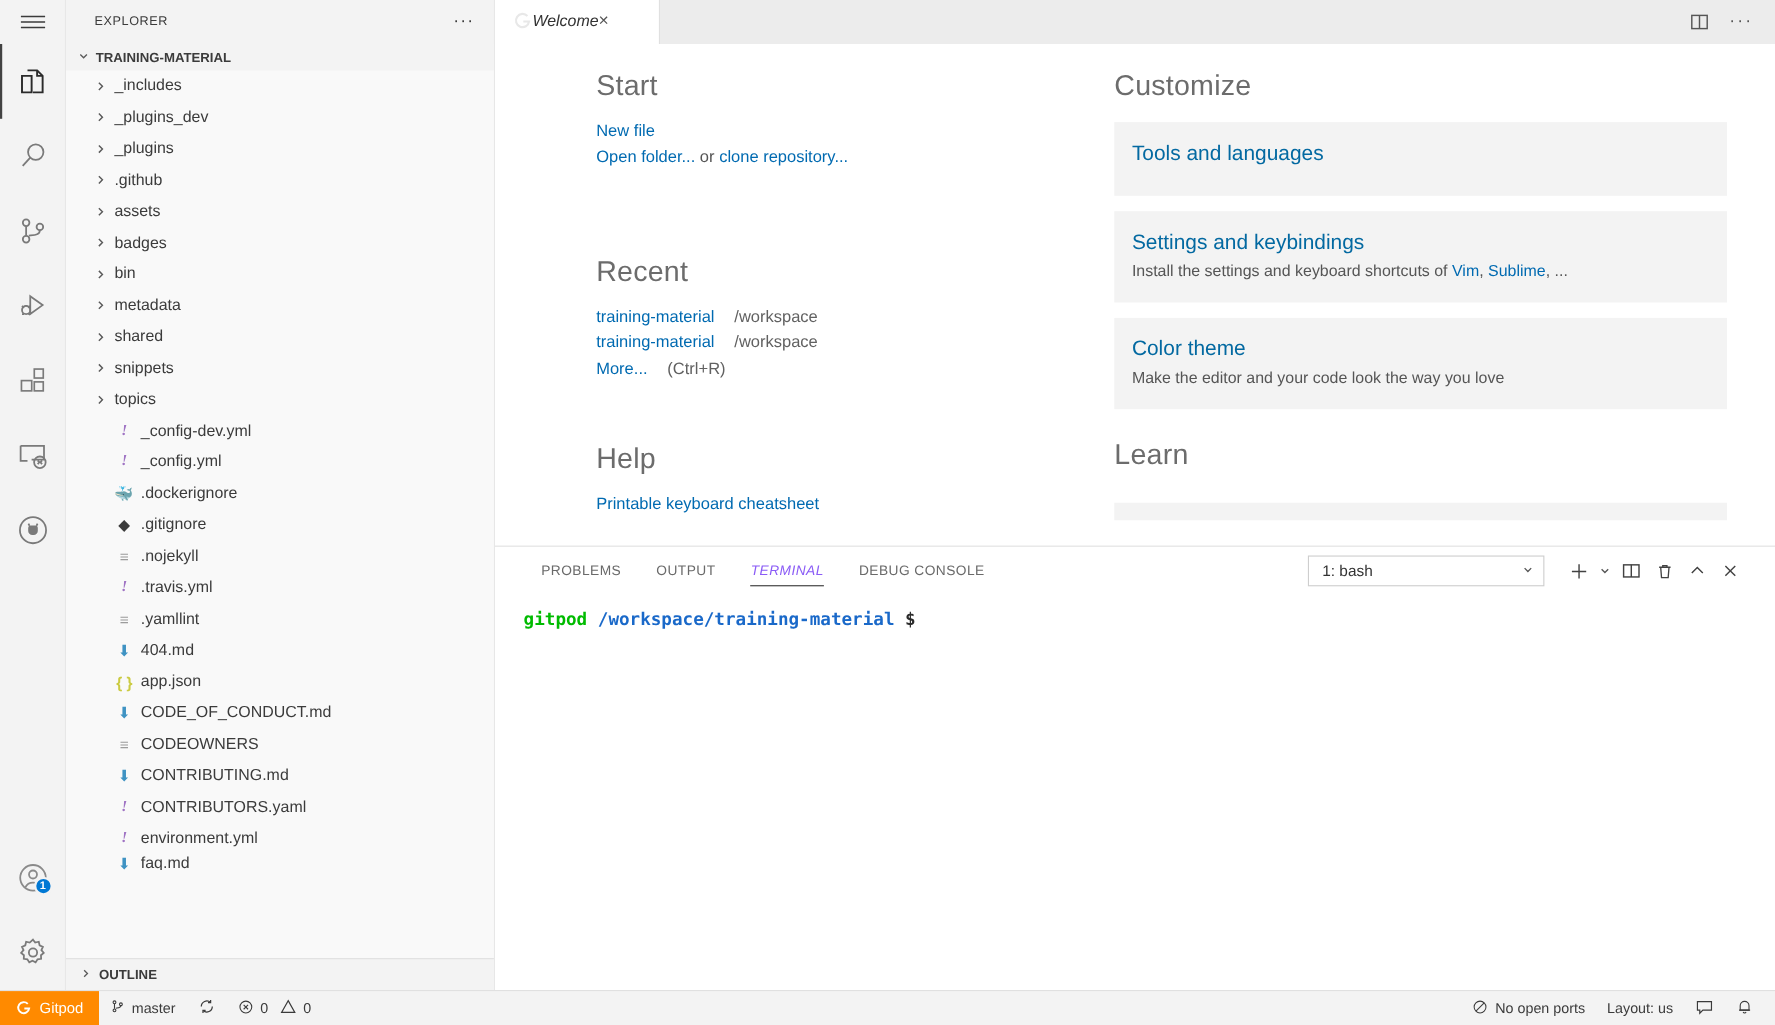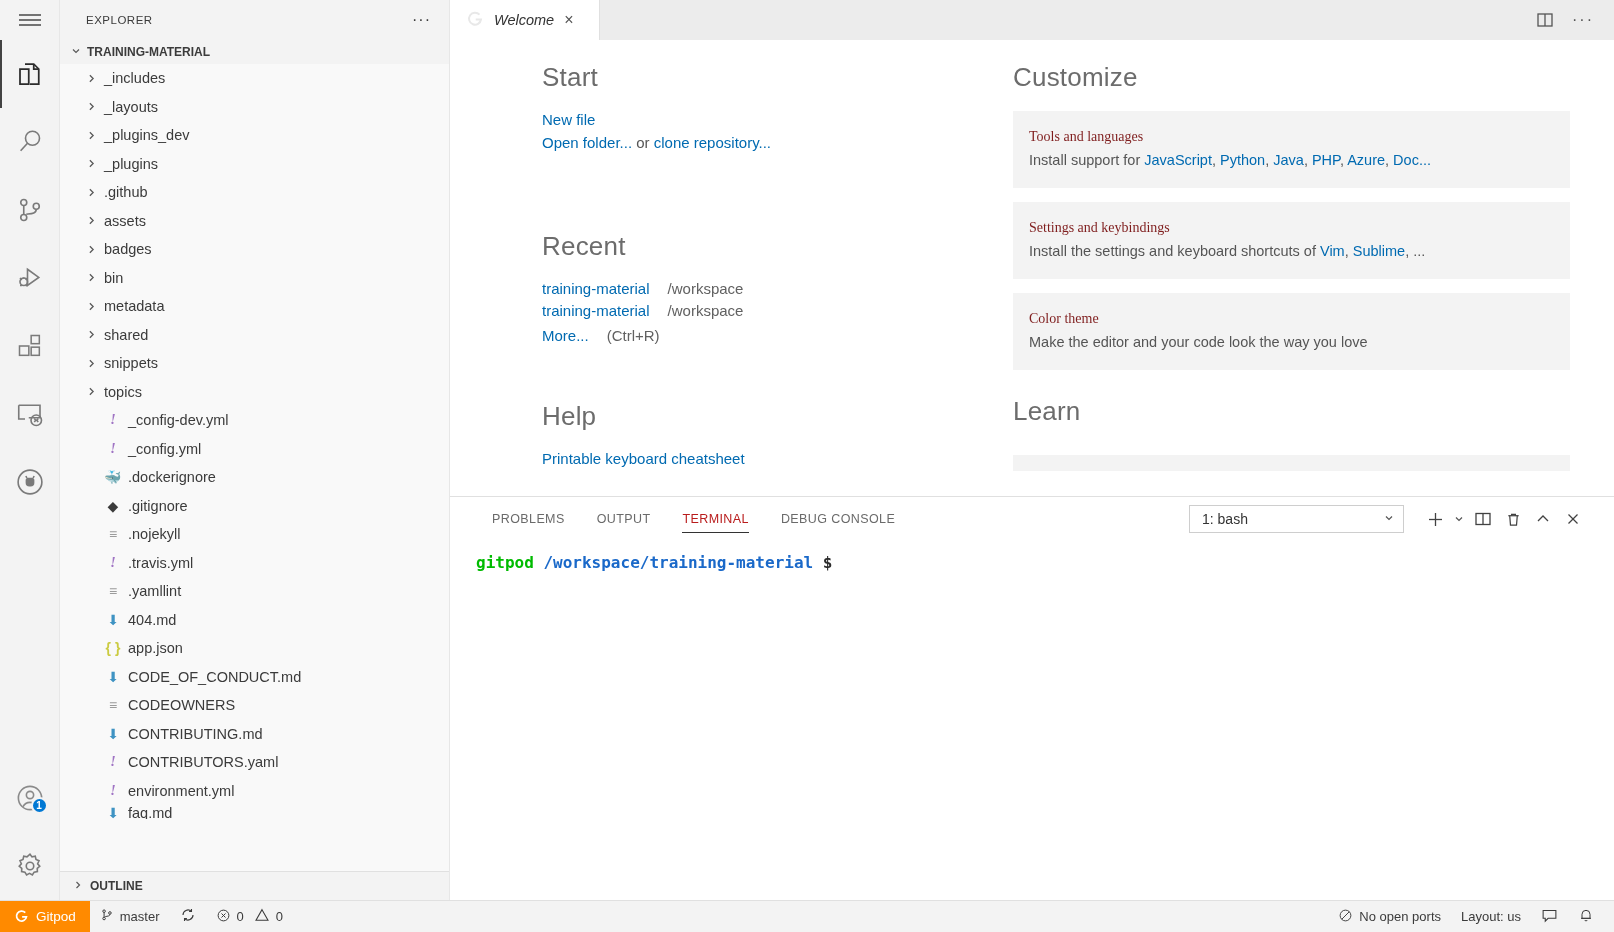--- a/index.html
+++ b/index.html
@@ -69,21 +69,21 @@
   .sb-bottom { flex-shrink: 0; background: #f3f3f3; border-top: 1px solid #e0e0e0; }
   .sb-panel-head {
     height: 28px; display: flex; align-items: center; gap: 6px; padding-left: 12px;
     font-size: 12px; font-weight: bold; color: #3b3b3b; cursor: pointer;
   }
 
   
   .editor { flex: 1; display: flex; flex-direction: column; min-width: 0; position: relative; background: #fff; }
   .tabsbar { height: 40px; background: #ececec; display: flex; align-items: stretch; flex-shrink: 0; }
   .tab {
-    display: flex; align-items: center; gap: 10px; padding: 0 14px 0 16px;
+    display: flex; align-items: center; padding: 0 14px 0 16px;
     background: #fff; border-right: 1px solid #e0e0e0; cursor: pointer; min-width: 150px;
   }
   .tab .tab-title { font-size: 14.5px; font-style: italic; color: #333; }
   .tab .tab-close { font-size: 16px; color: #555; line-height: 1; cursor: pointer; }
   .tabs-actions { margin-left: auto; display: flex; align-items: center; gap: 18px; padding-right: 20px; }
   .tabs-actions .act { cursor: pointer; color: #555; display: flex; align-items: center; }
 
   .welcome { flex: 1; position: relative; overflow: hidden; background: #fff; padding: 22px 0 0 0; }
   .welcome-cols { display: flex; gap: 0; padding: 0 44px 0 46px; }
   .wcol-left { width: 505px; flex-shrink: 0; padding-left: 46px; }
@@ -91,37 +91,37 @@
   .w-h2 { font-size: 26px; font-weight: 300; color: #6c6c6c; margin-bottom: 18px; letter-spacing: .2px; }
   .w-link { color: #006ab1; font-size: 15px; cursor: pointer; }
   .w-line { margin-bottom: 6px; font-size: 15px; color: #555; }
   .w-recent-row { display: flex; align-items: baseline; gap: 18px; margin-bottom: 5px; }
   .w-recent-path { color: #616161; font-size: 15px; }
   .w-spacer-lg { height: 74px; }
   .w-spacer-md { height: 52px; }
   .w-card {
     background: #f3f3f3; padding: 18px 20px 20px 16px; margin-bottom: 14px; cursor: pointer;
   }
-  .w-card-title { font-size: 14px; color: #7f1d1d; margin-bottom: 7px; font-family: Liberation Serif, serif; }
+  .w-card-title { font-size: 19px; color: #0369a1; margin-bottom: 7px; }
   .w-card-desc { font-size: 14.5px; color: #555; white-space: nowrap; overflow: hidden; }
   .w-card-desc .w-link { font-size: 14.5px; }
   .w-learn-strip { height: 16px; background: #f3f3f3; margin-top: 14px; }
 
   
   .panel {
     position: absolute; left: 0; right: 0; bottom: 0; height: 404px;
     background: #fff; border-top: 1px solid #e0e0e0; display: flex; flex-direction: column;
   }
   .panel-head { height: 44px; display: flex; align-items: center; padding: 0 12px 0 26px; flex-shrink: 0; }
   .panel-tabs { display: flex; align-items: flex-end; height: 44px; gap: 0; }
   .ptab {
     font-size: 12.5px; letter-spacing: .4px; color: #6a6a6a; padding: 0 16px;
     height: 44px; display: flex; align-items: center; position: relative; cursor: pointer;
   }
-  .ptab.active { color: #b91c1c; }
+  .ptab.active { color: #8b5cf6; font-style: italic; }
   .ptab.active::after {
     content: ""; position: absolute; left: 16px; right: 16px; bottom: 8px; height: 1.5px; background: #333;
   }
   .panel-actions { margin-left: auto; display: flex; align-items: center; gap: 0; padding-right: 14px; }
   .term-select {
     border: 1px solid #cecece; background: #fff; height: 28px; width: 215px;
     display: flex; align-items: center; justify-content: space-between;
     padding: 0 8px 0 12px; font-size: 14px; color: #333; cursor: pointer; margin-right: 16px;
   }
   .pact { width: 30px; height: 30px; display: flex; align-items: center; justify-content: center; cursor: pointer; color: #424242; }
@@ -272,28 +272,20 @@
       </div>
 
       <div class="tree" id="tree">
           <div class="row">
             <span class="chev">
               <svg width="13" height="13" viewBox="0 0 12 12" fill="none" stroke="#5a5a5a" stroke-width="1.2">
                 <path d="M4.5 3 L7.5 6 L4.5 9"></path>
               </svg>
             </span>
             <span>_includes</span>
-          </div>
-          <div class="row">
-            <span class="chev">
-              <svg width="13" height="13" viewBox="0 0 12 12" fill="none" stroke="#5a5a5a" stroke-width="1.2">
-                <path d="M4.5 3 L7.5 6 L4.5 9"></path>
-              </svg>
-            </span>
-            <span>_layouts</span>
           </div>
           <div class="row">
             <span class="chev">
               <svg width="13" height="13" viewBox="0 0 12 12" fill="none" stroke="#5a5a5a" stroke-width="1.2">
                 <path d="M4.5 3 L7.5 6 L4.5 9"></path>
               </svg>
             </span>
             <span>_plugins_dev</span>
           </div>
           <div class="row">
@@ -511,23 +503,20 @@
 
             <div class="w-h2">Help</div>
             <div class="w-line"><span class="w-link">Printable keyboard cheatsheet</span></div>
           </div>
 
           <div class="wcol-right">
             <div class="w-h2">Customize</div>
 
             <div class="w-card">
               <div class="w-card-title">Tools and languages</div>
-              <div class="w-card-desc">
-                <span>Install support for </span><span class="w-link">JavaScript</span>, <span class="w-link">Python</span>, <span class="w-link">Java</span>, <span class="w-link">PHP</span>, <span class="w-link">Azure</span>, <span class="w-link">Doc...</span>
-              </div>
             </div>
 
             <div class="w-card">
               <div class="w-card-title">Settings and keybindings</div>
               <div class="w-card-desc">
                 <span>Install the settings and keyboard shortcuts of </span><span class="w-link">Vim</span>, <span class="w-link">Sublime</span><span>, ...</span>
               </div>
             </div>
 
             <div class="w-card">

